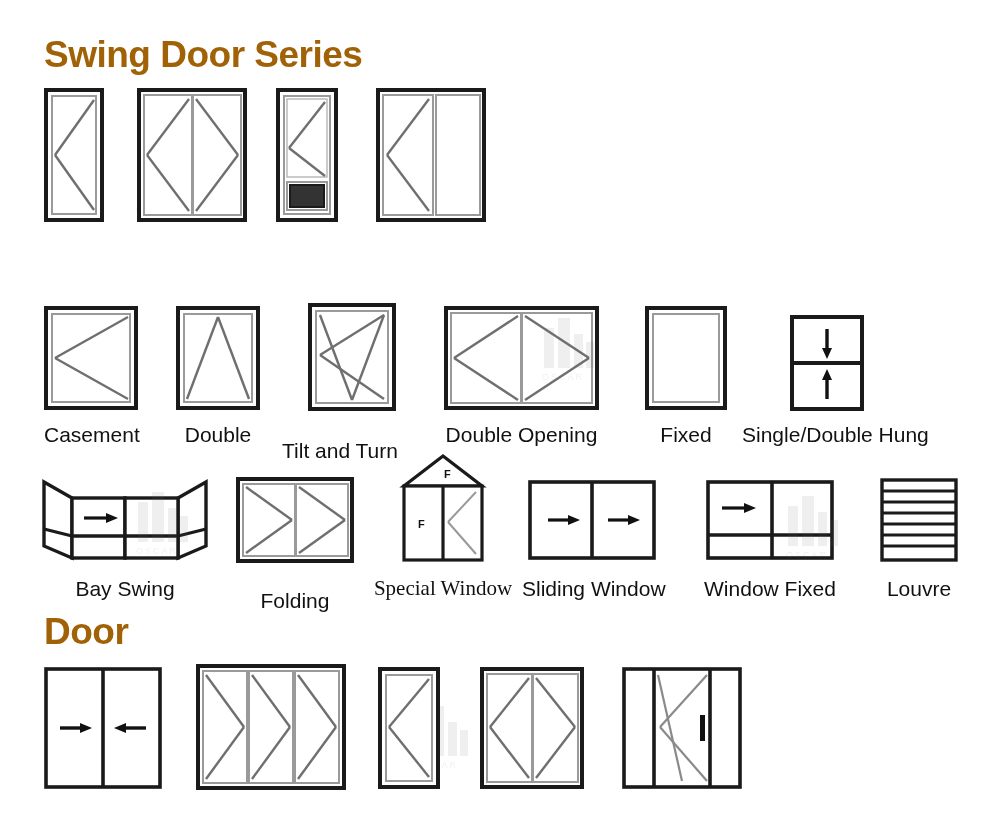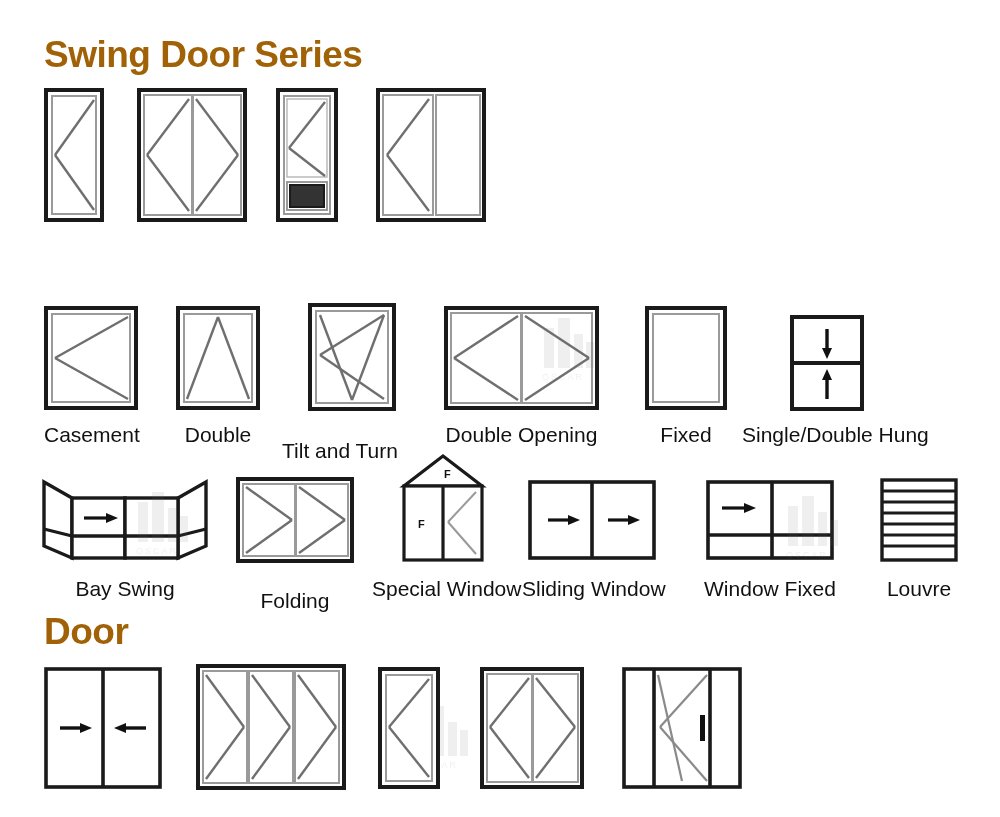--- a/index.html
+++ b/index.html
@@ -253,21 +253,21 @@
 
       <rect x="4" y="34" width="78" height="74" fill="#fff" stroke="#1a1a1a" stroke-width="3.2"></rect>
       <line x1="43" y1="34" x2="43" y2="108" stroke="#1a1a1a" stroke-width="3.2"></line>
 
       <line x1="76" y1="40" x2="48" y2="70" stroke="#9a9a9a" stroke-width="2"></line>
       <line x1="48" y1="70" x2="76" y2="102" stroke="#9a9a9a" stroke-width="2"></line>
       <text x="44" y="26" font-family="Liberation Sans, sans-serif" font-size="11" font-weight="bold" fill="#111">F</text>
       <text x="18" y="76" font-family="Liberation Sans, sans-serif" font-size="11" font-weight="bold" fill="#111">F</text>
     </svg>
   </div>
-  <div class="caption" style="left:372px; top:578px; width:142px;">Special Window</div>
+  <div class="caption" style="left:372px; top:578px; width:142px;font-family:Liberation Serif, serif;">Special Window</div>
 
   <div class="fig" style="left:528px; top:480px;">
     <svg width="128" height="80" viewBox="0 0 128 80">
       <rect x="2" y="2" width="124" height="76" fill="#fff" stroke="#1a1a1a" stroke-width="3.6"></rect>
       <line x1="64" y1="3" x2="64" y2="77" stroke="#1a1a1a" stroke-width="3.6"></line>
 
       <line x1="20" y1="40" x2="44" y2="40" stroke="#111" stroke-width="3.2"></line>
       <polygon points="52,40 40,35 40,45" fill="#111"></polygon>
 
       <line x1="80" y1="40" x2="104" y2="40" stroke="#111" stroke-width="3.2"></line>

